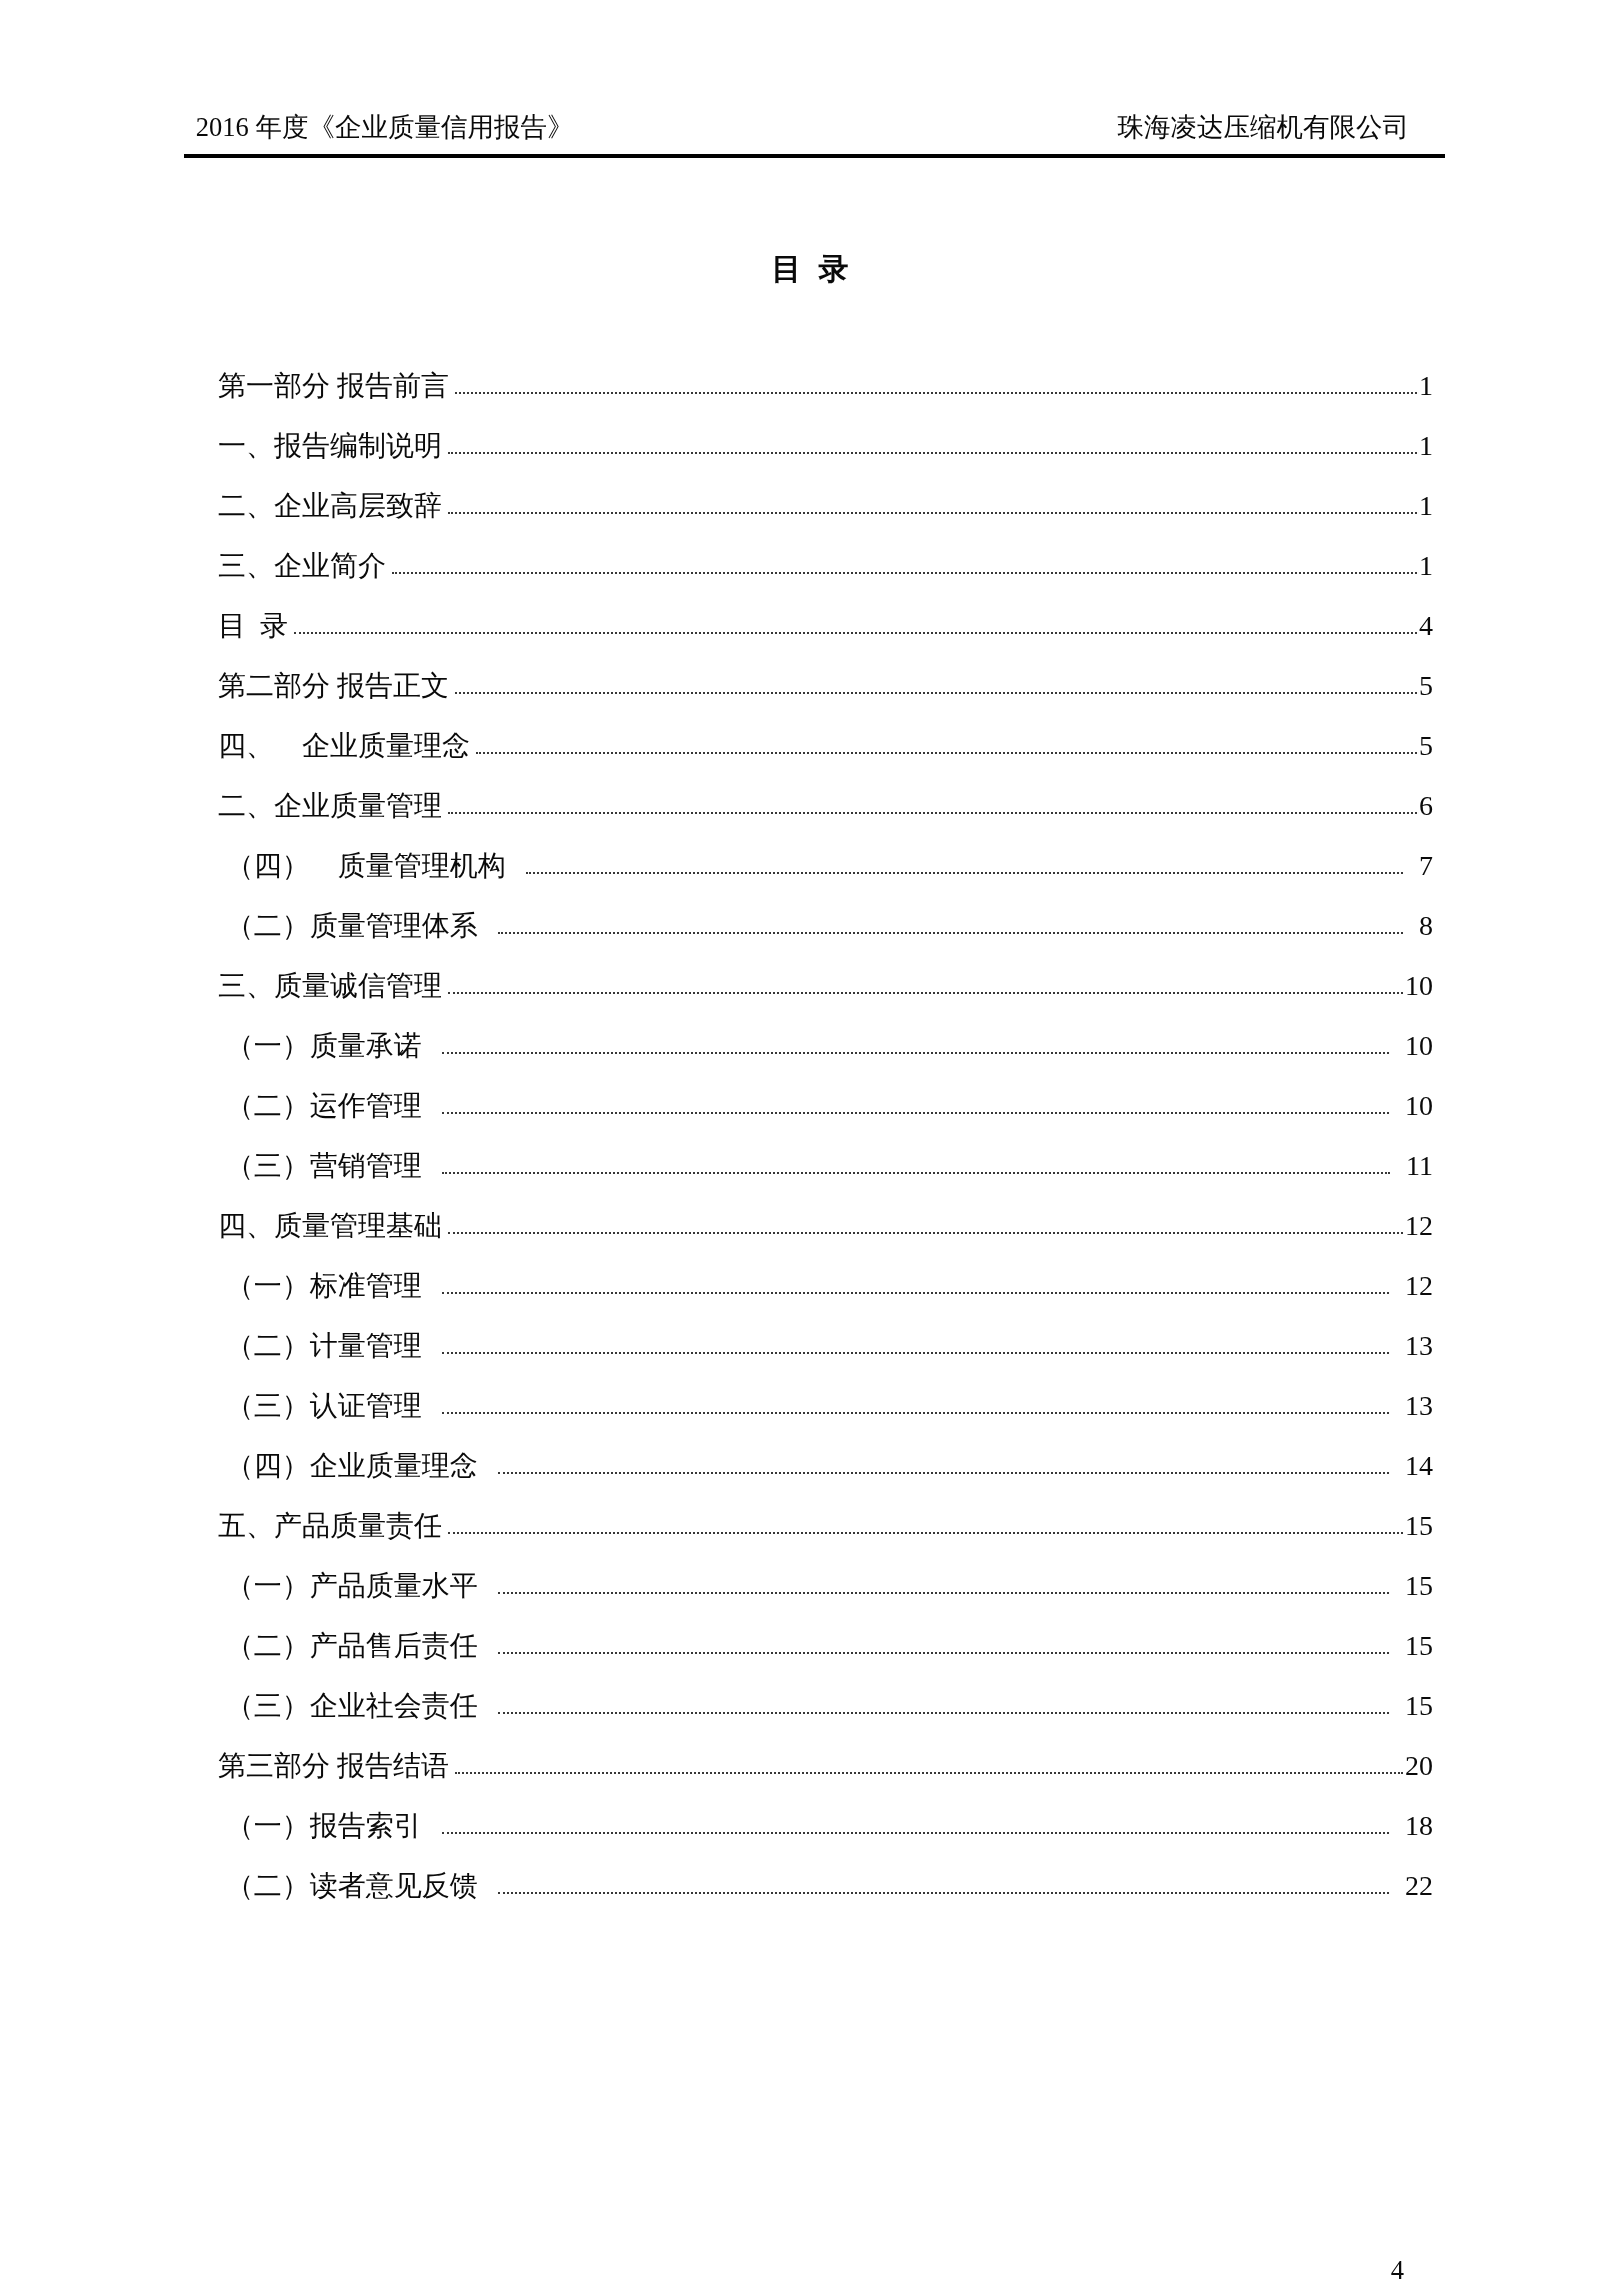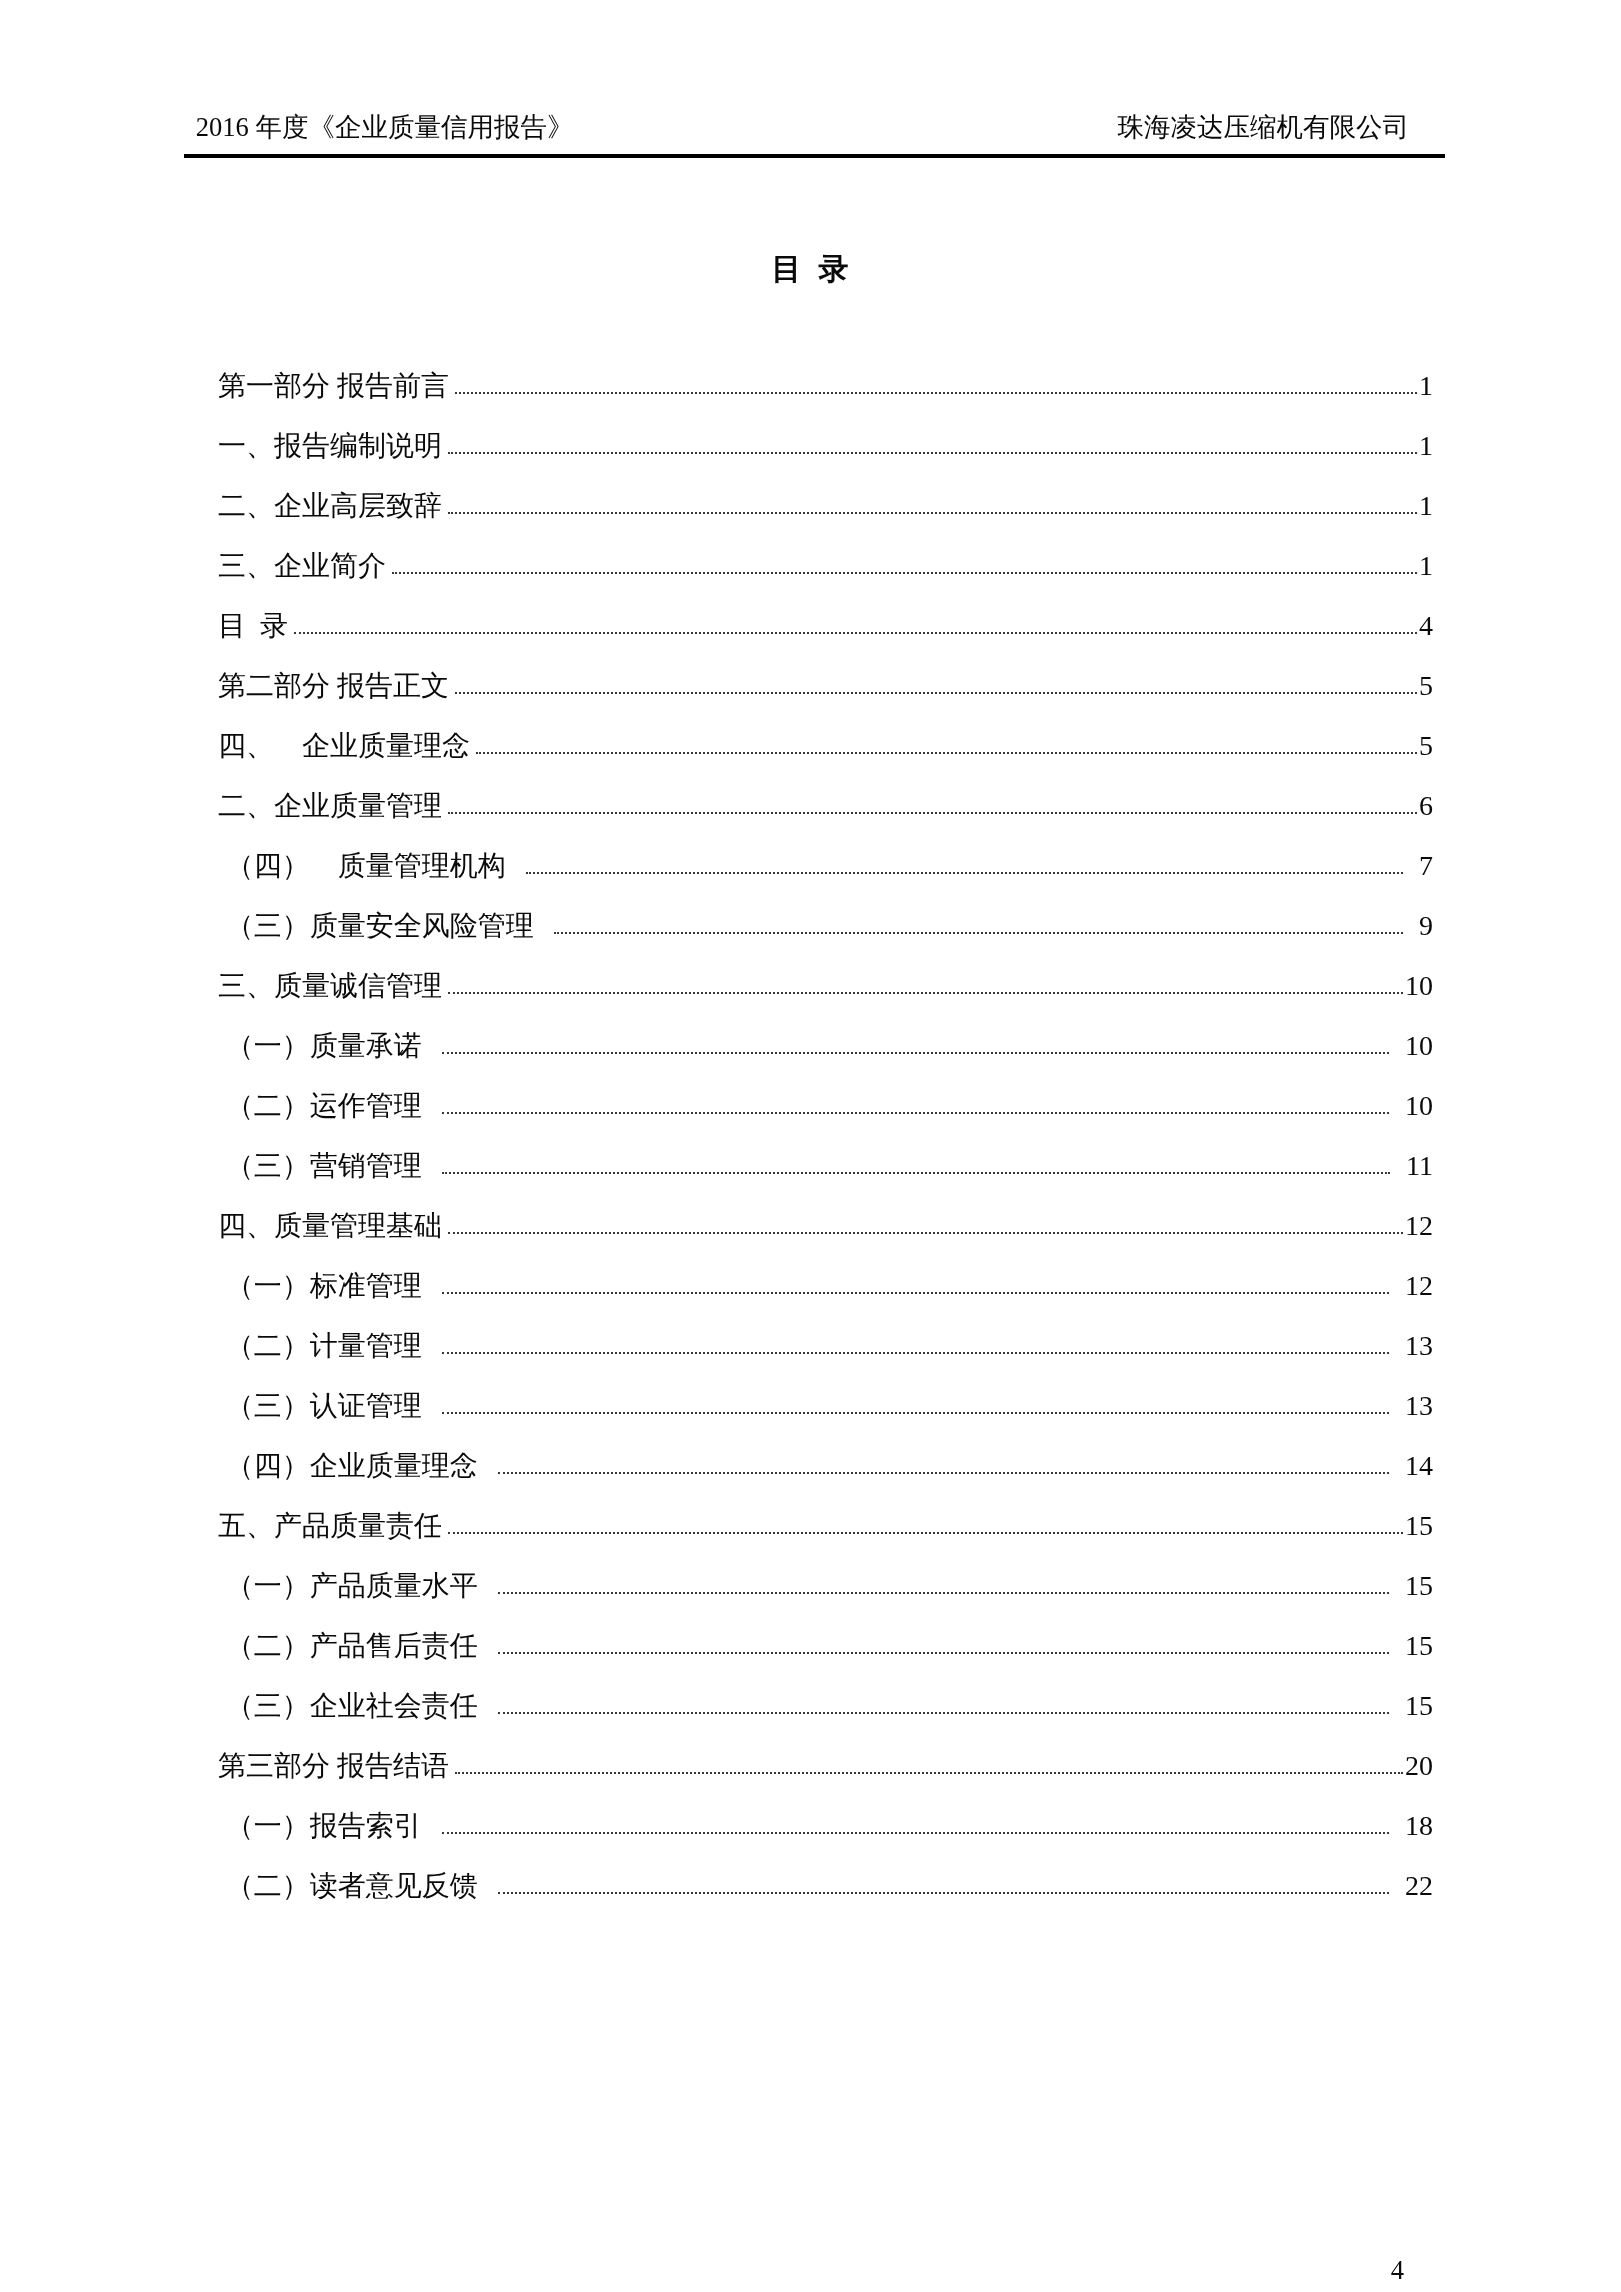--- a/index.html
+++ b/index.html
@@ -122,23 +122,23 @@
         <span class="toc-label">二、企业质量管理</span>
         <span class="toc-leader"></span>
         <span class="toc-page">6</span>
       </div>
       <div class="toc-row sub">
         <span class="toc-label">（四）　质量管理机构</span>
         <span class="toc-leader"></span>
         <span class="toc-page">7</span>
       </div>
       <div class="toc-row sub">
-        <span class="toc-label">（三）质量安全风险管理</span>
-        <span class="toc-leader"></span>
-        <span class="toc-page">9</span>
+        <span class="toc-label">（二）质量管理体系</span>
+        <span class="toc-leader"></span>
+        <span class="toc-page">8</span>
       </div>
       <div class="toc-row">
         <span class="toc-label">三、质量诚信管理</span>
         <span class="toc-leader"></span>
         <span class="toc-page">10</span>
       </div>
       <div class="toc-row sub">
         <span class="toc-label">（一）质量承诺</span>
         <span class="toc-leader"></span>
         <span class="toc-page">10</span>

